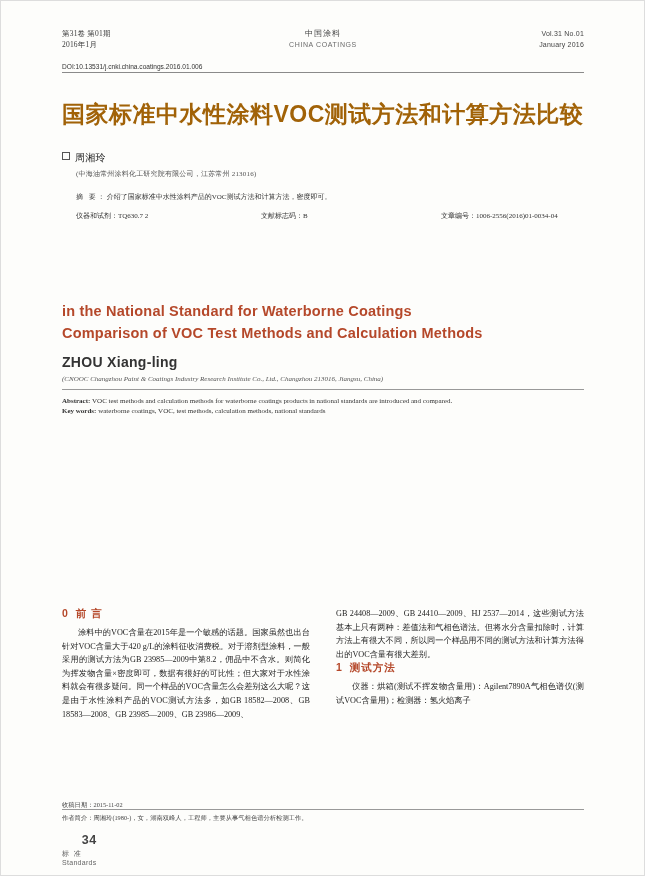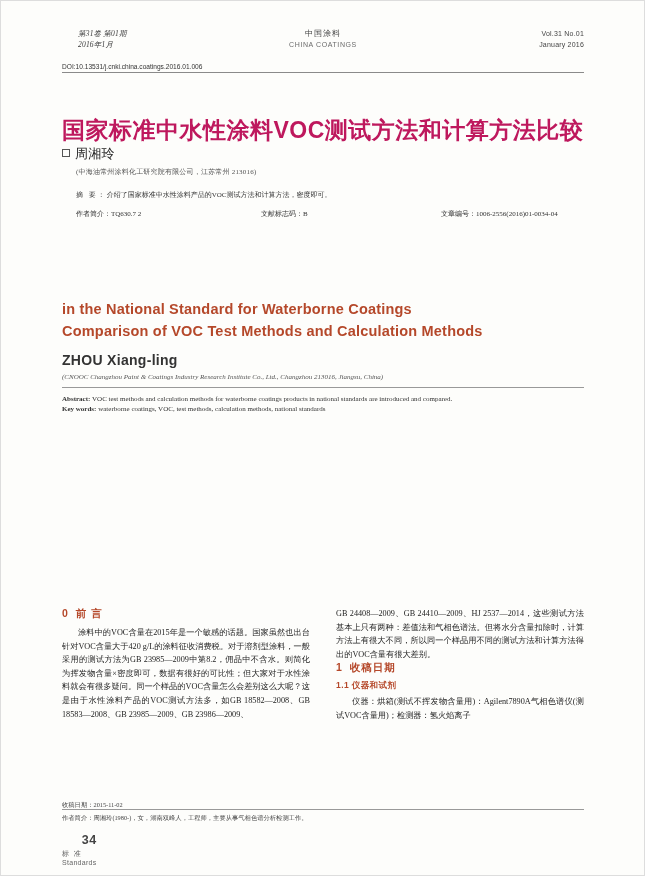--- a/index.html
+++ b/index.html
@@ -32,24 +32,23 @@
   
   .hdr {
     position: relative;
     height: 34px;
     font-size: 7.5px;
     color: #3a3a3a;
     letter-spacing: 0.2px;
   }
   .hdr .left {
     position: absolute;
-    left: 16px;
+    left: 0;
     top: 0;
     line-height: 11px;
-    font-style: italic;
   }
   .hdr .center {
     position: absolute;
     left: 50%;
     transform: translateX(-50%);
     top: 0;
     text-align: center;
     line-height: 11px;
     color: #555;
   }
@@ -80,30 +79,31 @@
     margin-top: 1px;
     font-family: "Liberation Sans", sans-serif;
   }
   .rule-top {
     border-bottom: 0.9px solid #8a8a8a;
     margin-top: 2px;
   }
 
   
   .title-cn {
-    margin-top: 42px;
+    margin-top: 26px;
     font-family: "Liberation Sans", sans-serif;
     font-weight: bold;
     font-size: 23px;
     line-height: 30px;
-    color: #be185d;
+    color: #a16207;
     letter-spacing: 0.5px;
   }
   .author-cn {
-    font-size: 13px;
+    margin-top: 22px;
+    font-size: 10px;
     color: #222;
     letter-spacing: 0.3px;
   }
   .author-cn .sq {
     display: inline-block;
     width: 6px;
     height: 6px;
     border: 0.8px solid #555;
     margin-right: 5px;
     vertical-align: 1px;
@@ -310,21 +310,21 @@
     <div class="author-cn">
       <span class="sq"></span><span>周湘玲</span>
     </div>
     <div class="affil-cn">(中海油常州涂料化工研究院有限公司，江苏常州  213016)</div>
 
     <div class="abs-cn">
       <span class="lbl">摘  要：</span><span>介绍了国家标准中水性涂料产品的VOC测试方法和计算方法，密度即可。</span>
     </div>
 
     <div class="clsrow">
-      <span class="c1"><span>作者简介：</span><span>TQ630.7 2</span></span>
+      <span class="c1"><span>仪器和试剂：</span><span>TQ630.7 2</span></span>
       <span class="c2"><span>文献标志码：</span><span>B</span></span>
       <span class="c3"><span>文章编号：</span><span>1006-2556(2016)01-0034-04</span></span>
     </div>
 
     <div class="title-en">
       <div>in the National Standard for Waterborne Coatings</div>
       <div>Comparison of VOC Test Methods and Calculation Methods</div>
     </div>
     <div class="author-en">ZHOU Xiang-ling</div>
     <div class="affil-en">(CNOOC Changzhou Paint &amp; Coatings Industry Research Institute Co., Ltd., Changzhou 213016, Jiangsu, China)</div>
@@ -342,23 +342,22 @@
   <div class="body-cols">
     <div class="col left">
       <div class="sec-h">
         <span class="num">0</span><span>前  言</span>
       </div>
       <div class="ptext ind">涂料中的VOC含量在2015年是一个敏感的话题。国家虽然也出台针对VOC含量大于420 g/L的涂料征收消费税。对于溶剂型涂料，一般采用的测试方法为GB 23985—2009中第8.2，佣品中不含水。则简化为挥发物含量×密度即可，数据有很好的可比性；但大家对于水性涂料就会有很多疑问。同一个样品的VOC含量怎么会差别这么大呢？这是由于水性涂料产品的VOC测试方法多，如GB 18582—2008、GB 18583—2008、GB 23985—2009、GB 23986—2009、</div>
     </div>
     <div class="col right">
       <div class="ptext">GB 24408—2009、GB 24410—2009、HJ 2537—2014，这些测试方法基本上只有两种：差值法和气相色谱法。但将水分含量扣除时，计算方法上有很大不同，所以同一个样品用不同的测试方法和计算方法得出的VOC含量有很大差别。</div>
       <div class="sec-h">
-        <span class="num">1</span><span>收稿日期</span>
-      </div>
-      <div class="sec-h2">1.1  仪器和试剂</div>
+        <span class="num">1</span><span>测试方法</span>
+      </div>
       <div class="ptext ind">仪器：烘箱(测试不挥发物含量用)：Agilent7890A气相色谱仪(测试VOC含量用)；检测器：氢火焰离子</div>
     </div>
   </div>
 
   <div class="footnotes">
     <div class="fn">收稿日期：2015-11-02</div>
     <div class="fn-rule"></div>
     <div class="fn">作者简介：周湘玲(1980-)，女，湖南双峰人，工程师，主要从事气相色谱分析检测工作。</div>
   </div>
 

